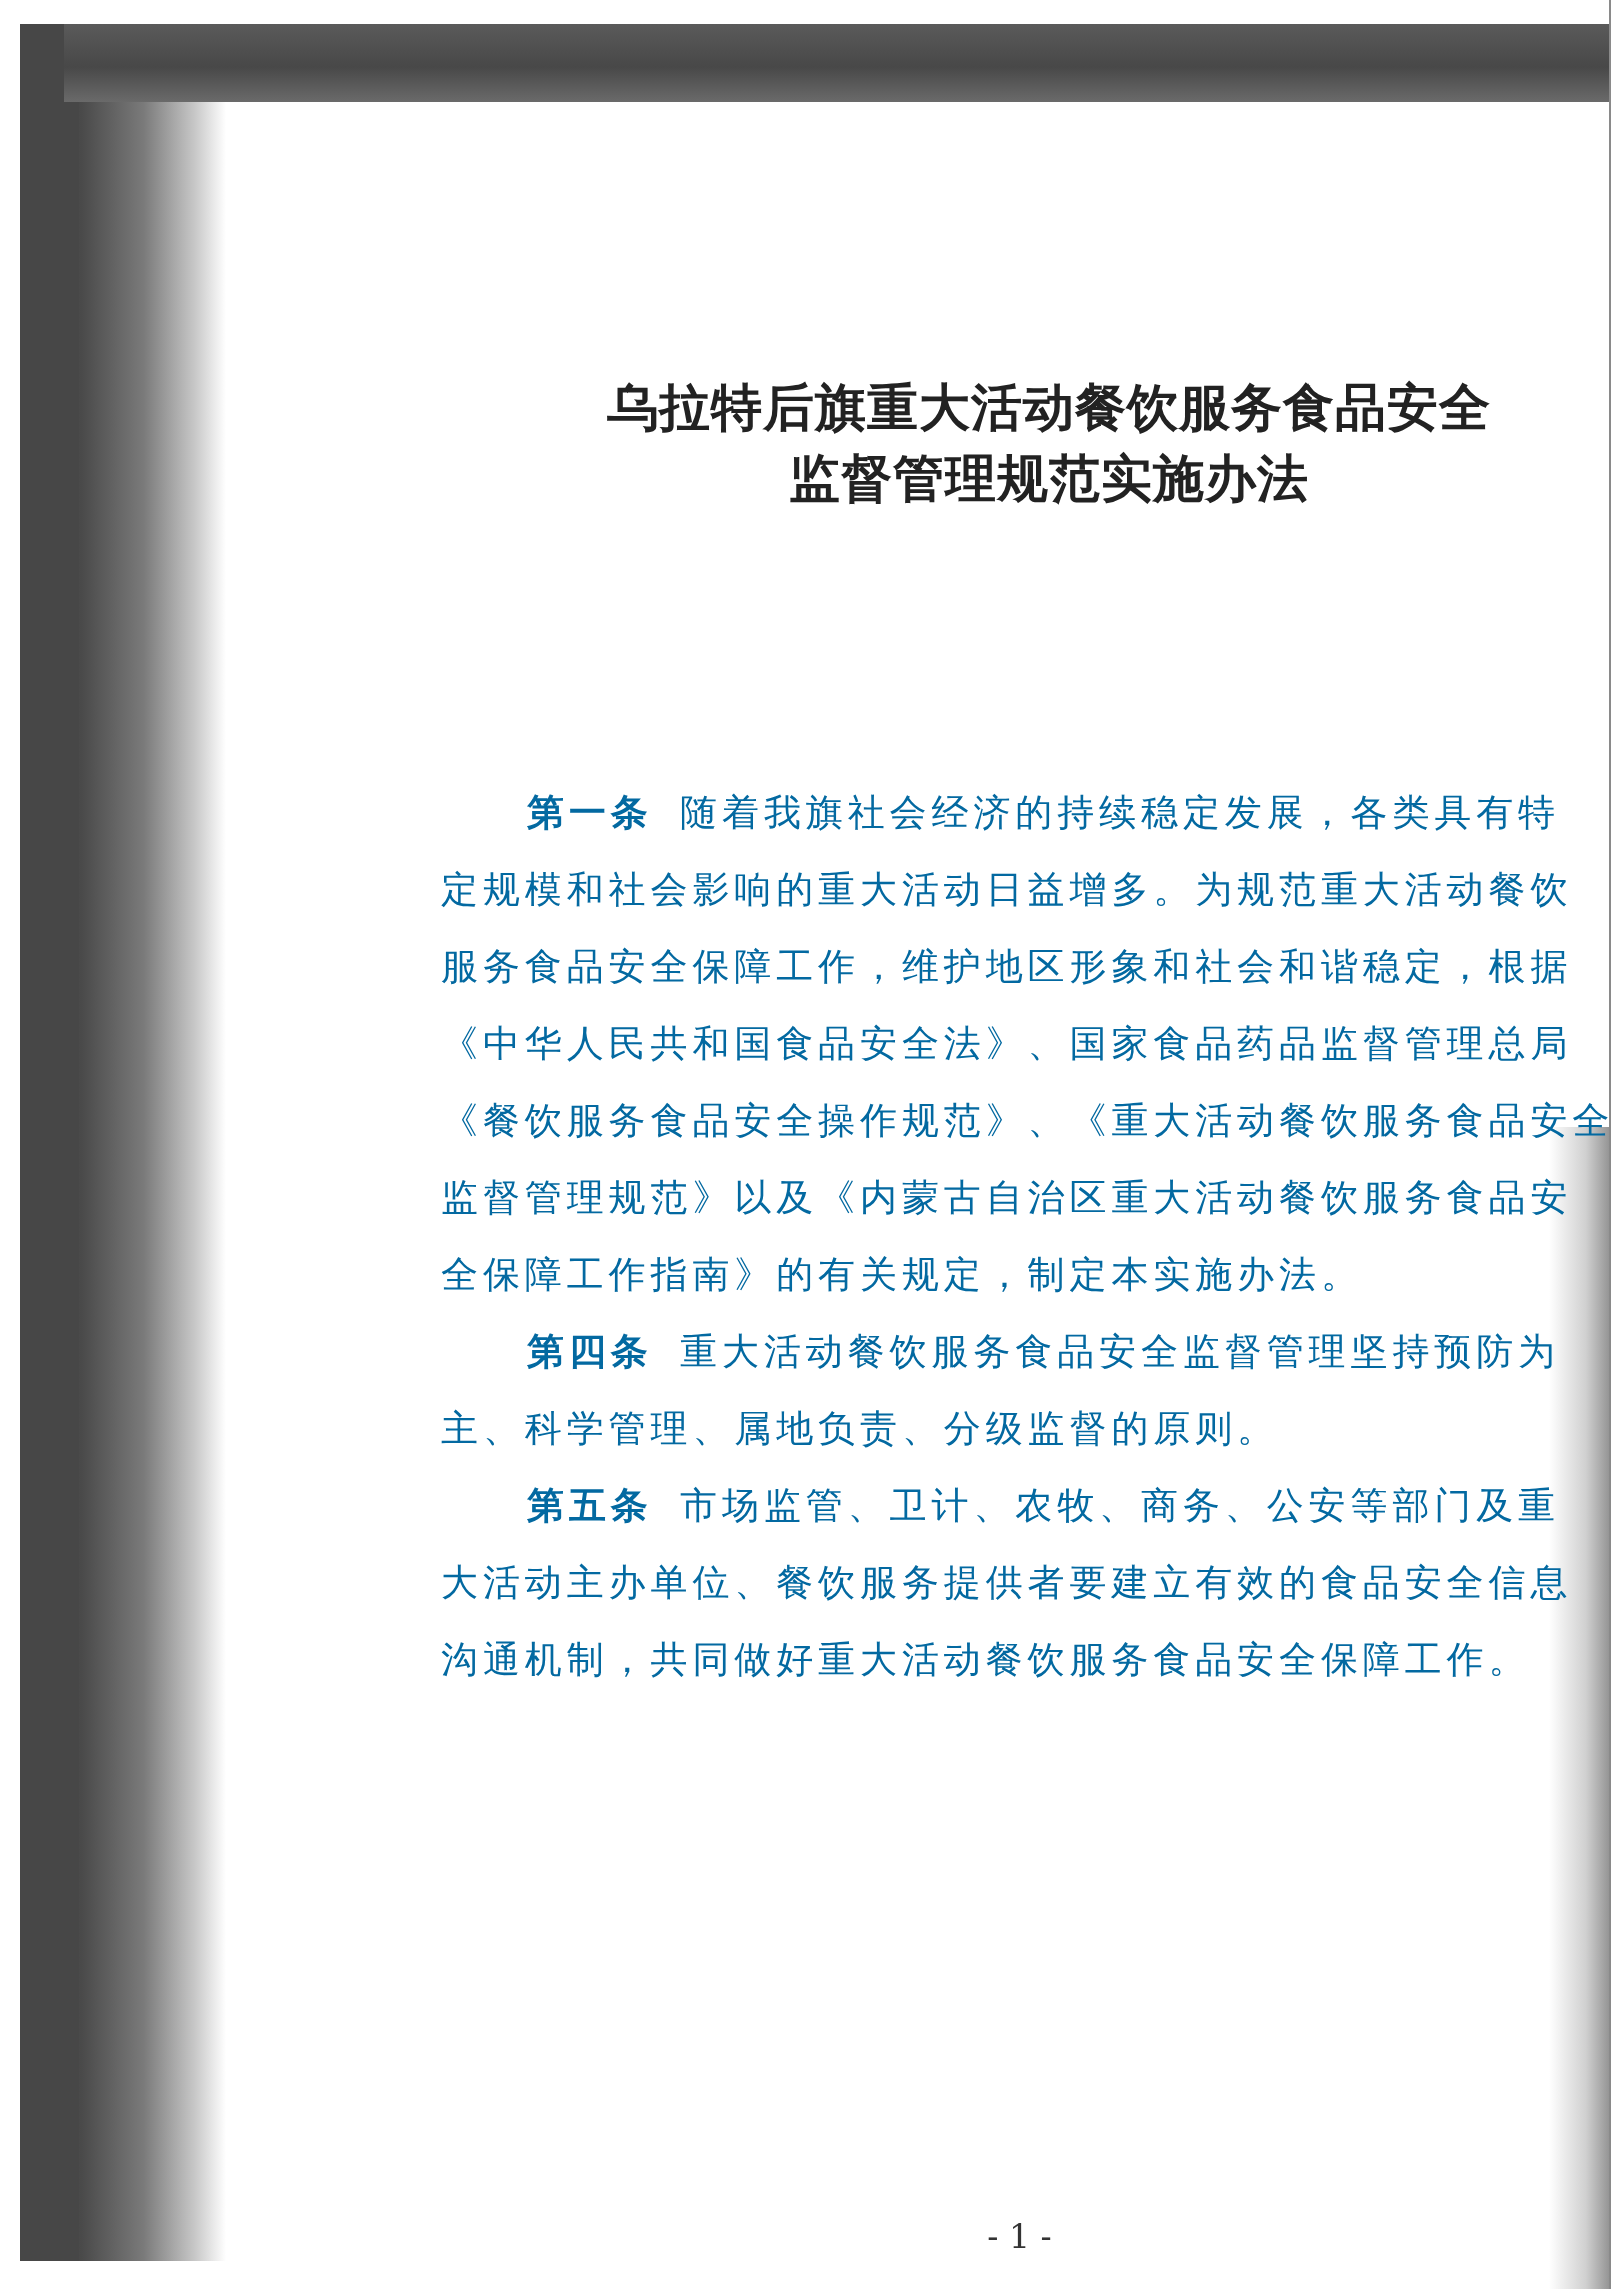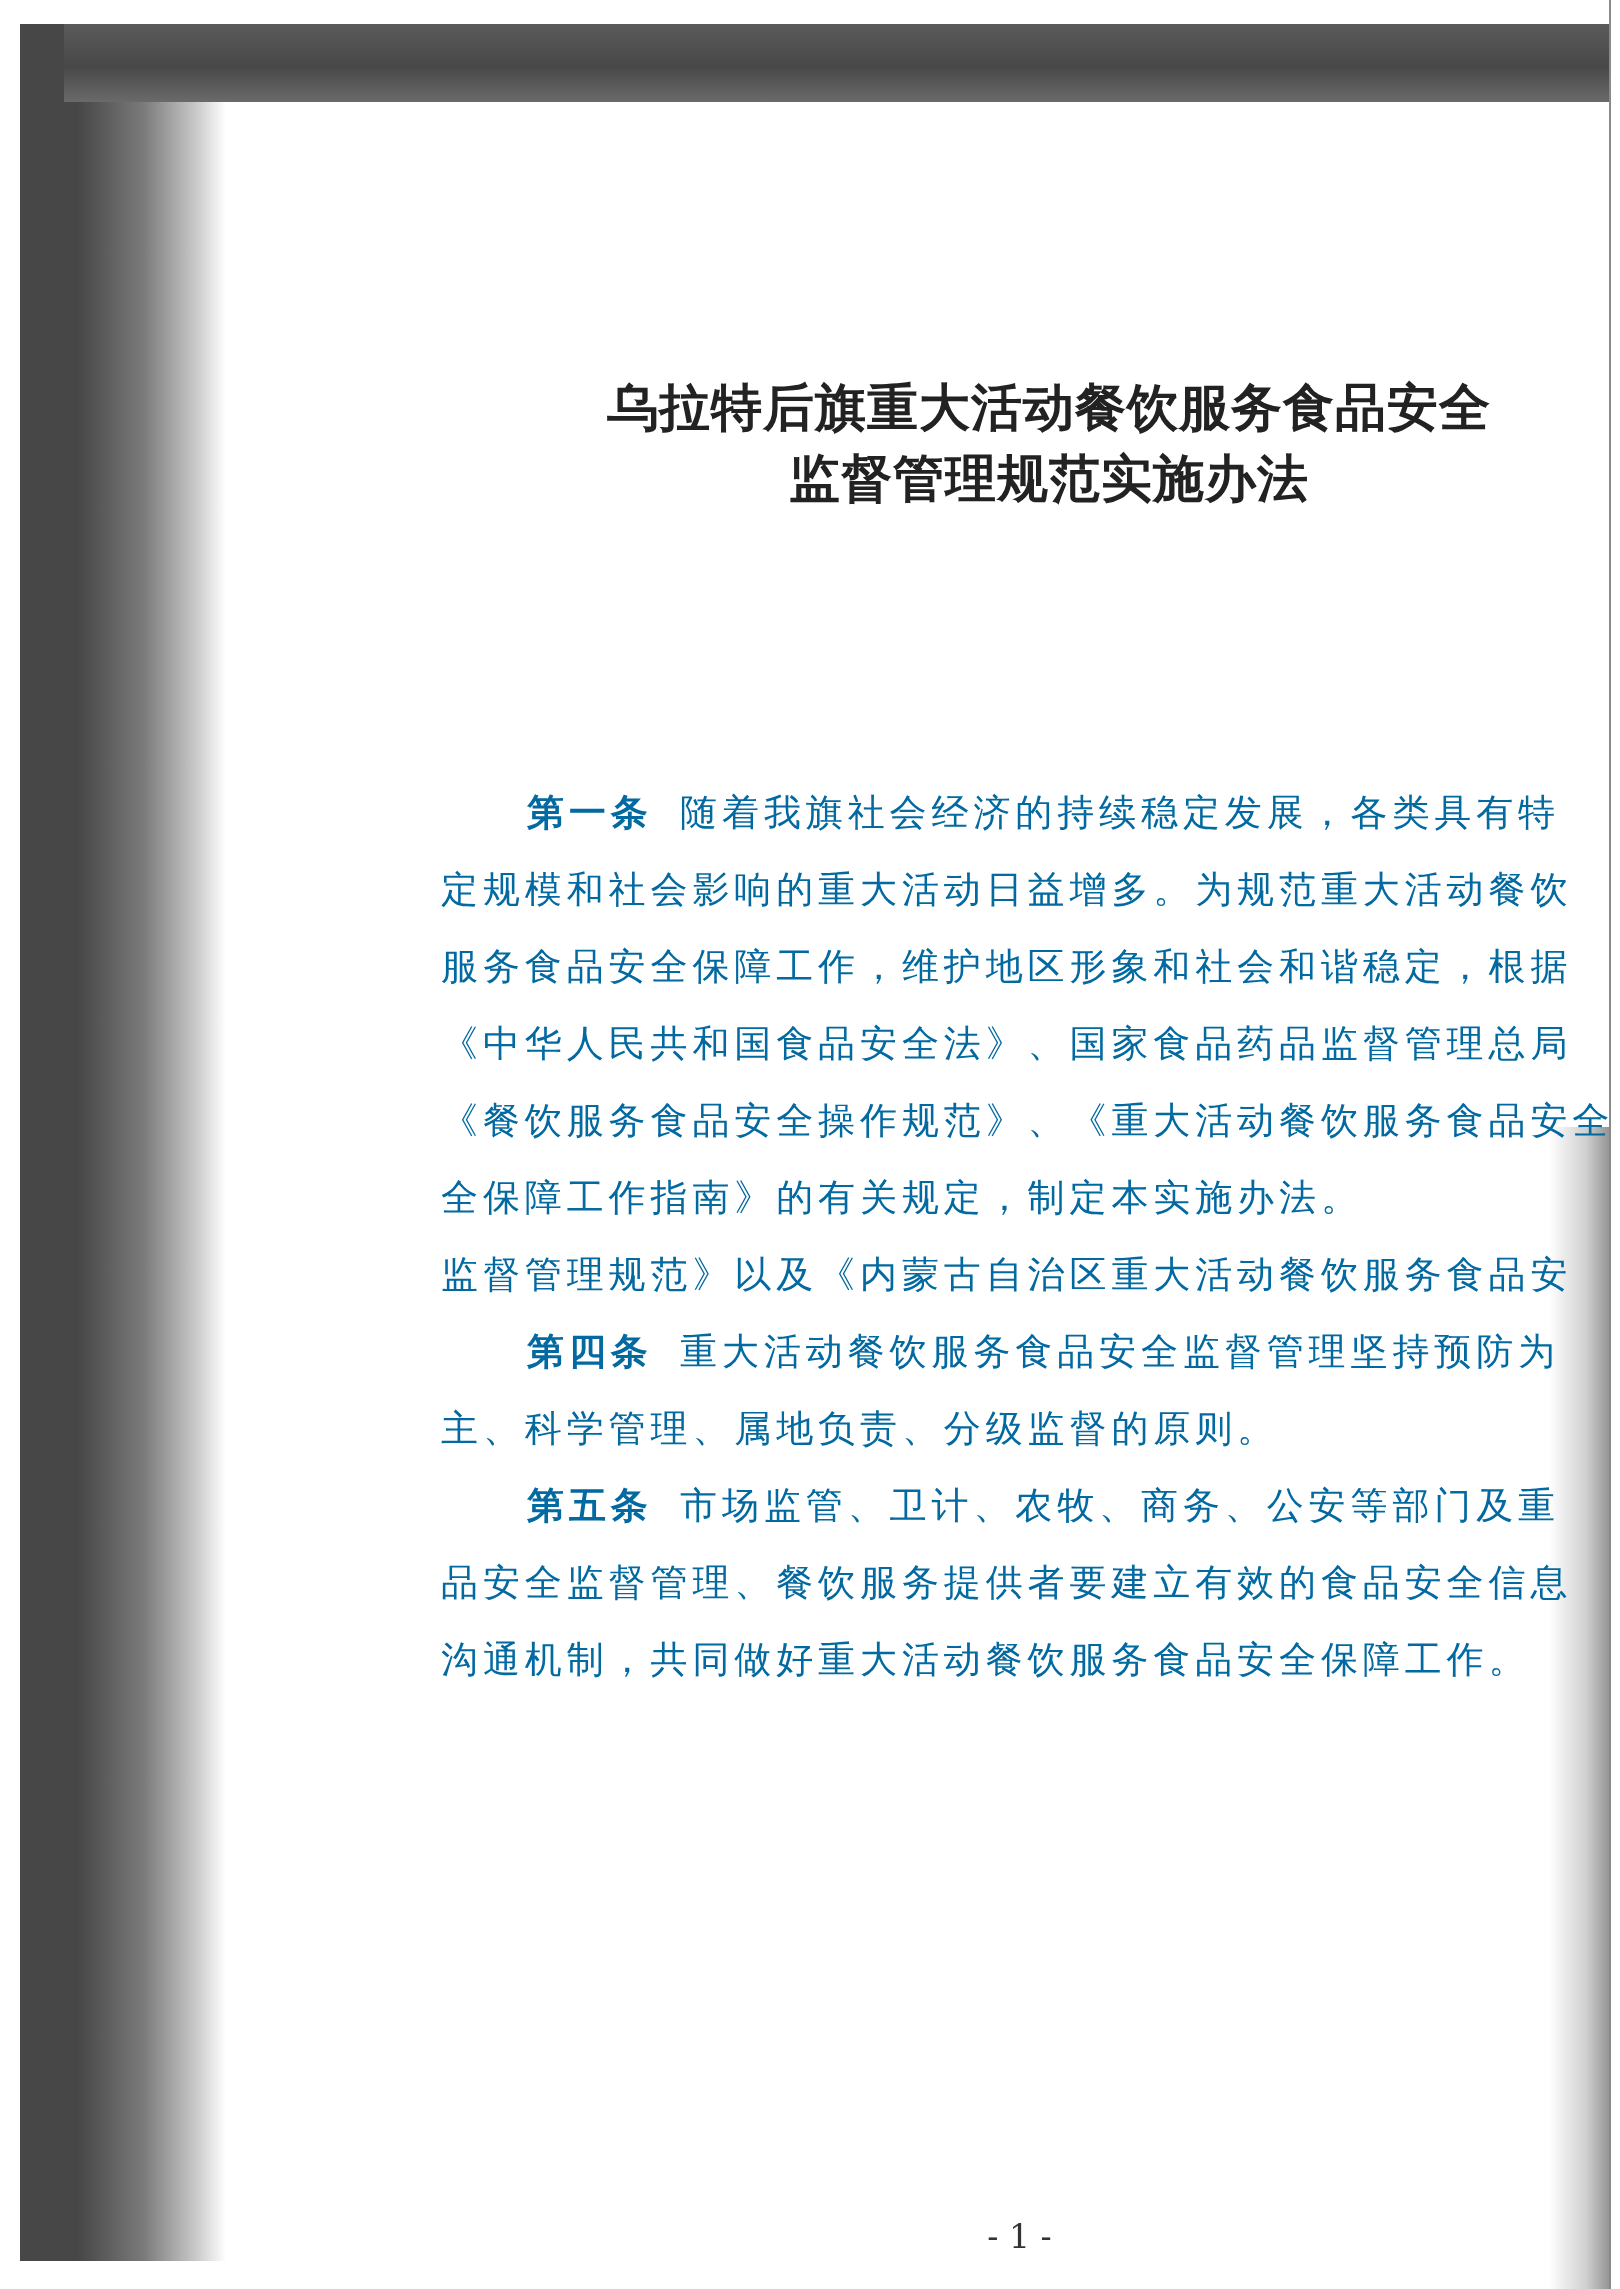--- a/index.html
+++ b/index.html
@@ -140,34 +140,34 @@
 
 
   <div class="body-text">
 
     <div>
       <span class="text-line indent"><span class="article-label">第一条</span><span>随着我旗社会经济的持续稳定发展，各类具有特</span></span>
       <span class="text-line">定规模和社会影响的重大活动日益增多。为规范重大活动餐饮</span>
       <span class="text-line">服务食品安全保障工作，维护地区形象和社会和谐稳定，根据</span>
       <span class="text-line">《中华人民共和国食品安全法》、国家食品药品监督管理总局</span>
       <span class="text-line">《餐饮服务食品安全操作规范》、《重大活动餐饮服务食品安全</span>
+      <span class="text-line">监督管理规范》以及《内蒙古自治区重大活动餐饮服务食品安</span>
       <span class="text-line">全保障工作指南》的有关规定，制定本实施办法。</span>
-      <span class="text-line">监督管理规范》以及《内蒙古自治区重大活动餐饮服务食品安</span>
     </div>
 
 
 
     <div>
       <span class="text-line indent"><span class="article-label">第四条</span><span>重大活动餐饮服务食品安全监督管理坚持预防为</span></span>
       <span class="text-line">主、科学管理、属地负责、分级监督的原则。</span>
     </div>
 
     <div>
       <span class="text-line indent"><span class="article-label">第五条</span><span>市场监管、卫计、农牧、商务、公安等部门及重</span></span>
-      <span class="text-line">品安全监督管理、餐饮服务提供者要建立有效的食品安全信息</span>
+      <span class="text-line">大活动主办单位、餐饮服务提供者要建立有效的食品安全信息</span>
       <span class="text-line">沟通机制，共同做好重大活动餐饮服务食品安全保障工作。</span>
     </div>
 
   </div>
 
   <div class="page-number">- 1 -</div>
 </div>
 
 
 </body></html>

